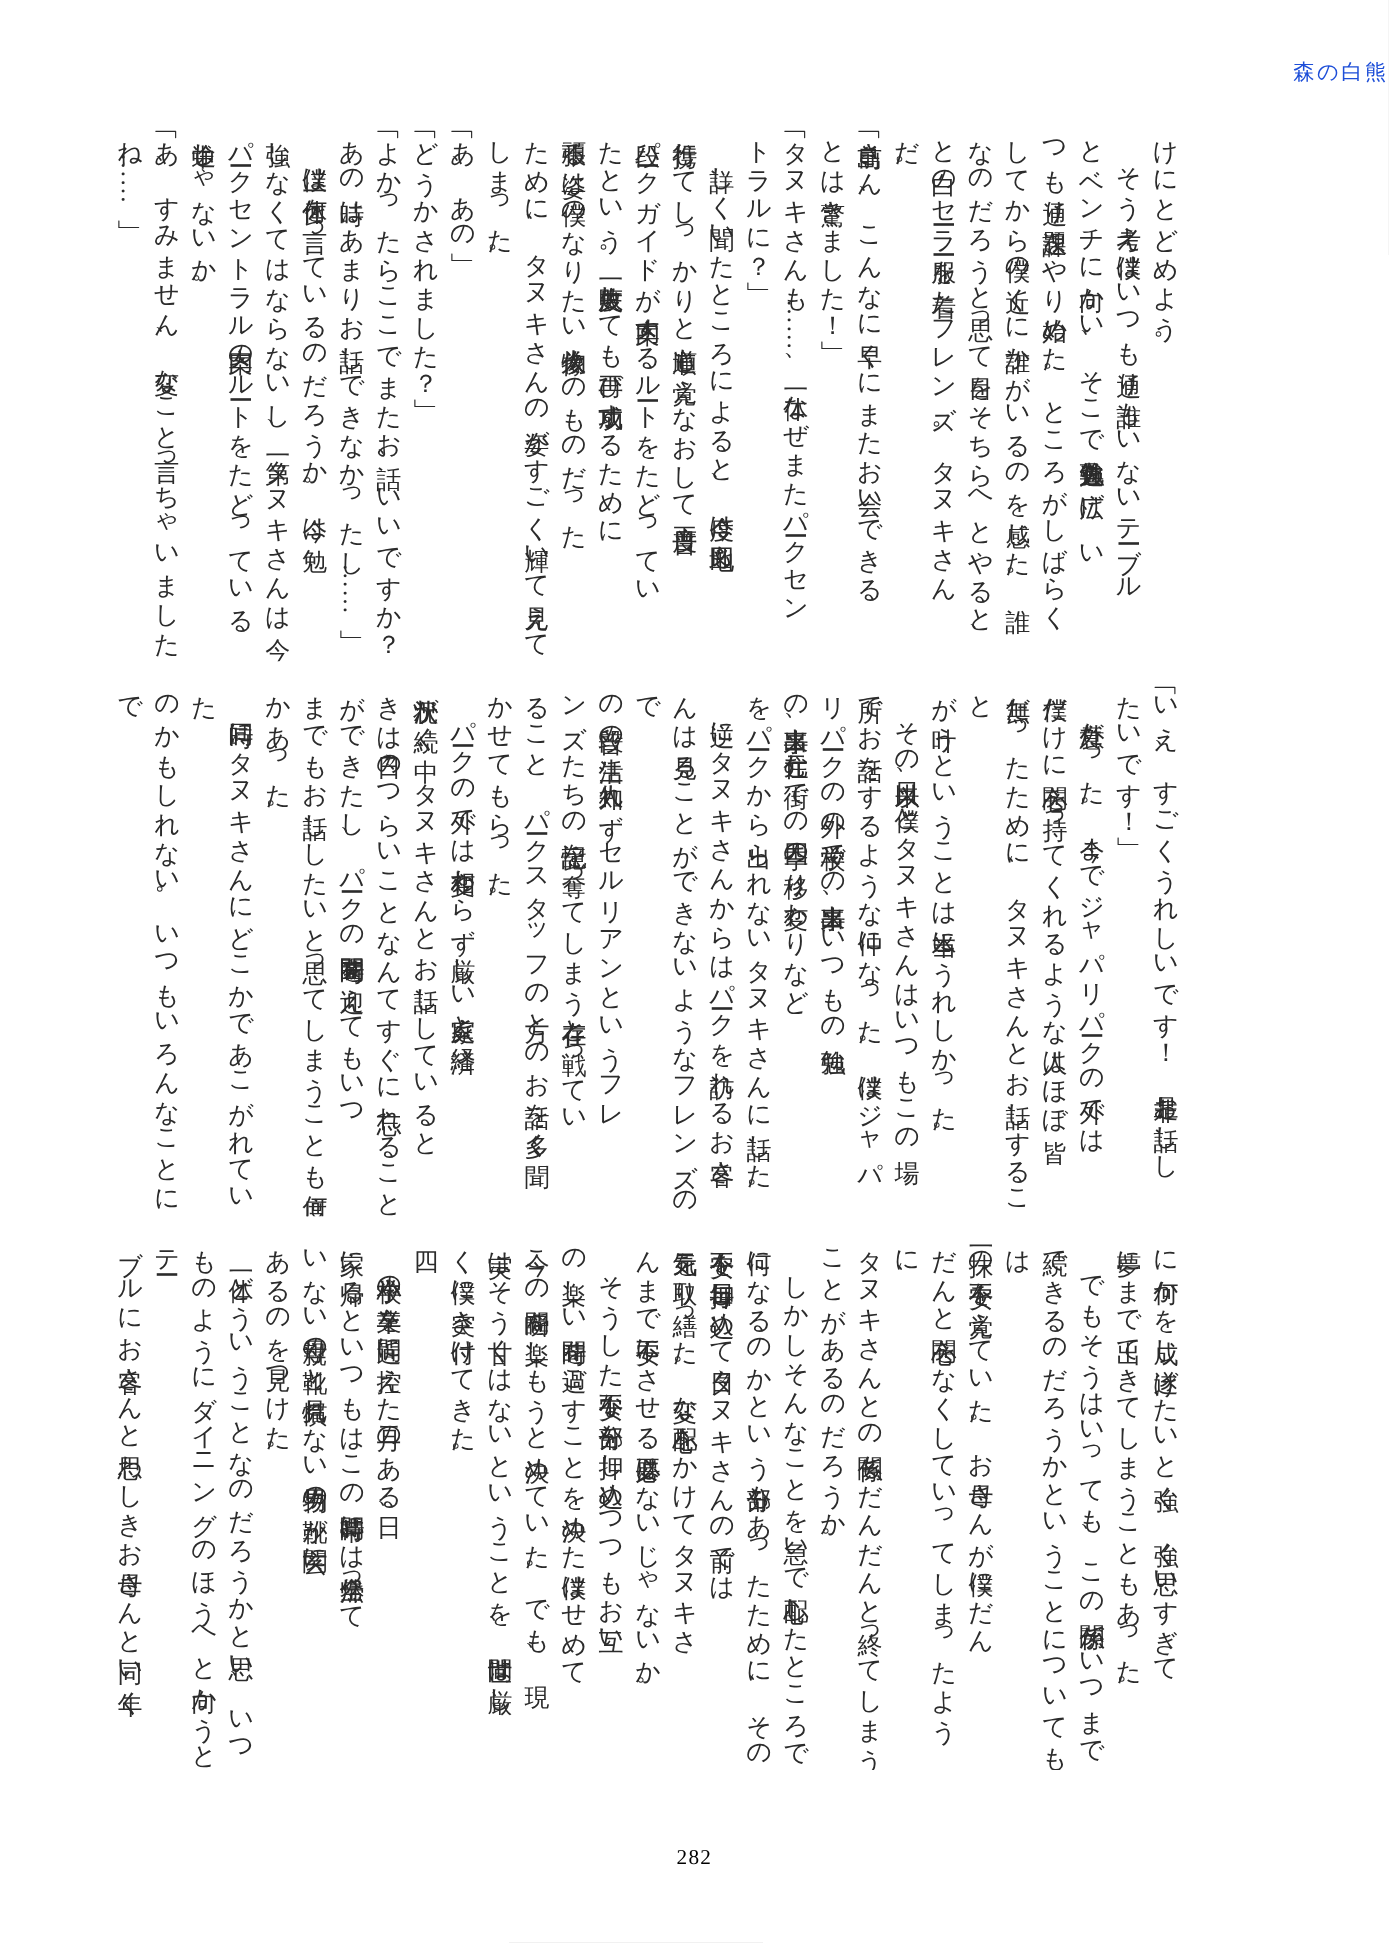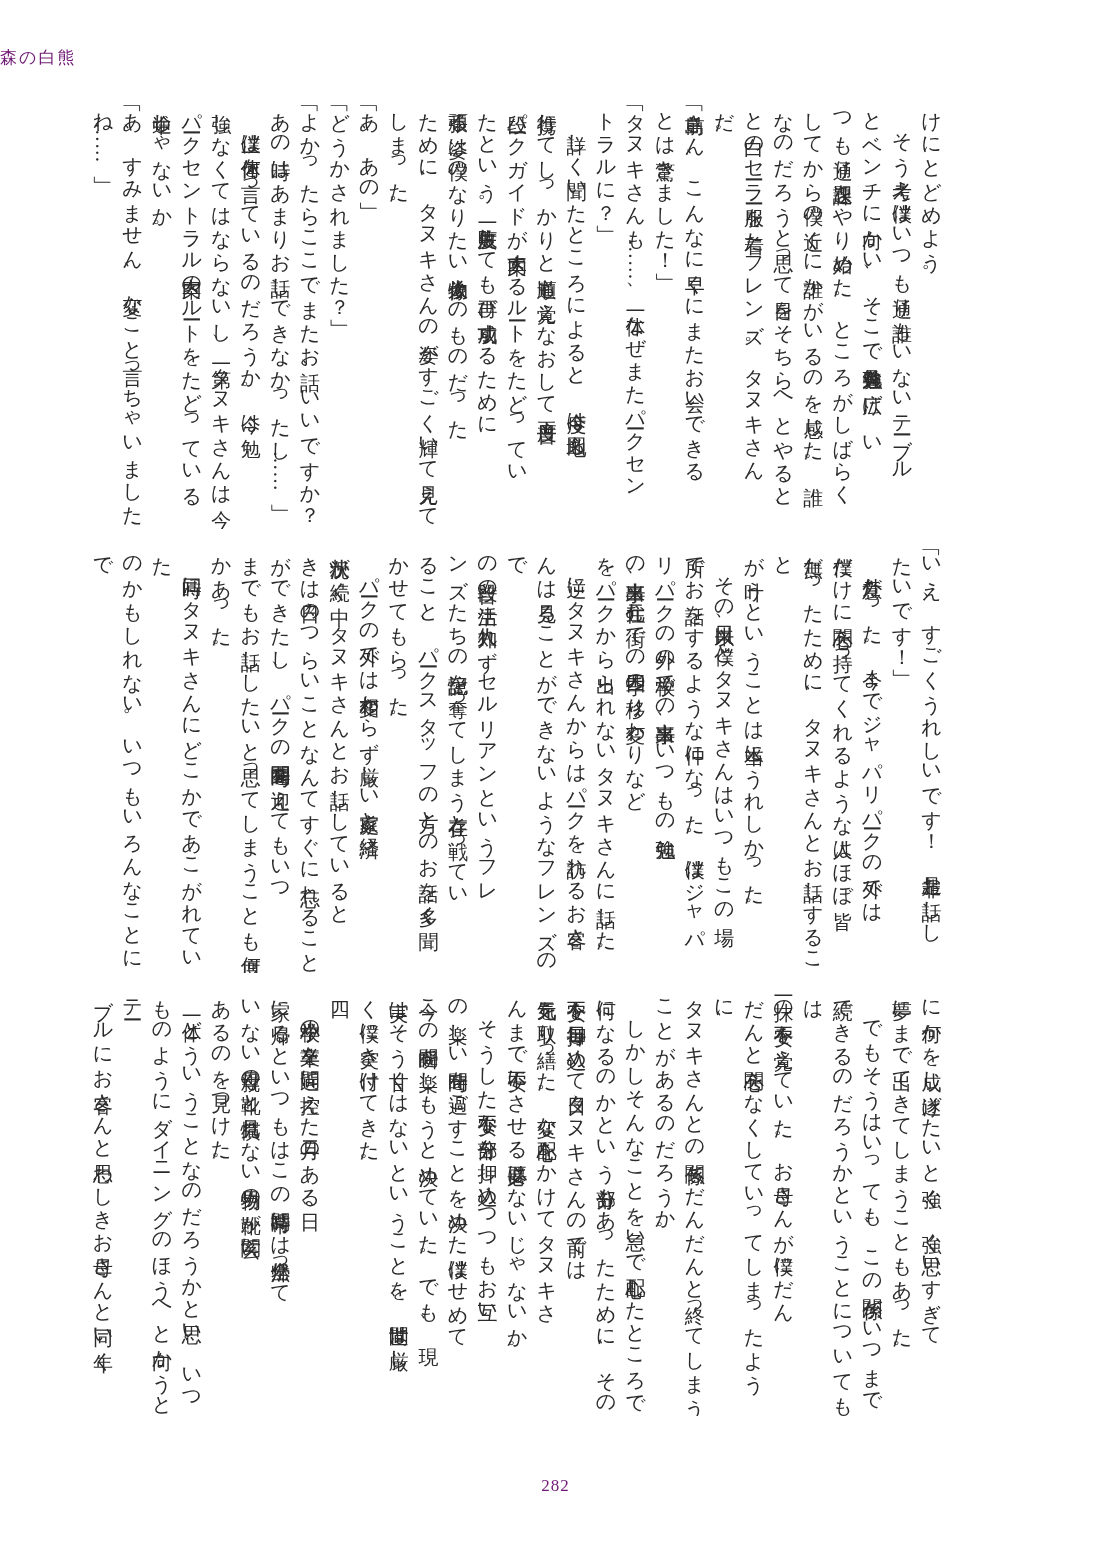--- a/index.html
+++ b/index.html
@@ -10,24 +10,24 @@
     height: 1554px;
     background: #ffffff;
     font-family: "Liberation Serif", "DejaVu Serif", serif;
     overflow: hidden;
   }
   .header-title {
     position: absolute;
     top: 46px;
     left: 0;
     width: 100%;
-    text-align: left;
+    text-align: right;
     font-size: 17px;
     letter-spacing: 2px;
-    color: #701a75;
+    color: #1d4ed8;
   }
   .band {
     position: absolute;
     left: 85px;
     width: 861px;
     height: 430px;
     writing-mode: vertical-rl;
     text-orientation: mixed;
     font-size: 20px;
     line-height: 29.6px;
@@ -41,21 +41,21 @@
   .line { height: 100%; }
   .line.indent { text-indent: 1em; }
   .page-number {
     position: absolute;
     top: 1476px;
     left: 0;
     width: 100%;
     text-align: center;
     font-size: 17px;
     letter-spacing: 1px;
-    color: #701a75;
+    color: #000000;
   }
 </style>
 </head>
 <body>
 
 <div class="page">
   <div class="header-title">森の白熊</div>
 
   <div class="band band-1">
       <div class="line">けにとどめよう。</div>

